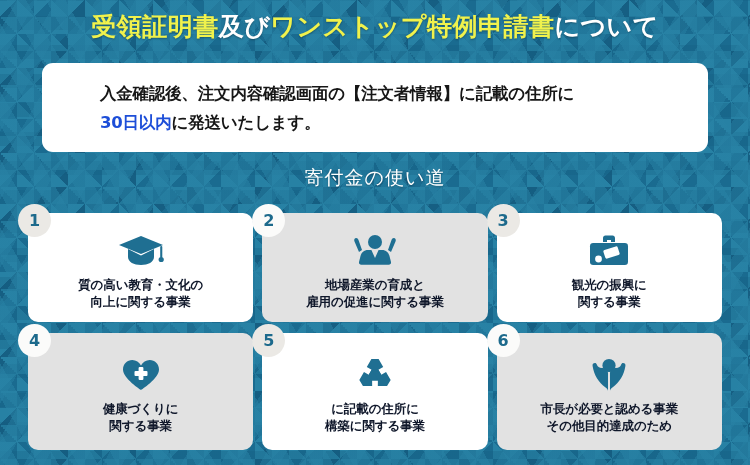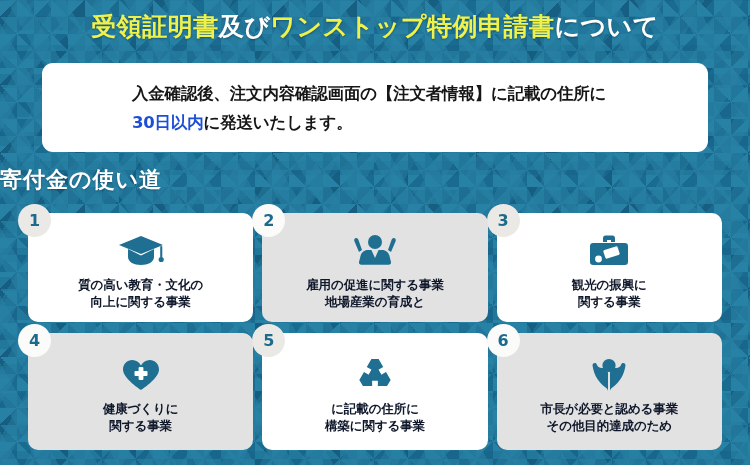--- a/index.html
+++ b/index.html
@@ -44,28 +44,28 @@
   
   .notice{
     position:absolute;left:42px;top:63px;width:666px;height:89px;
     background:#ffffff;border-radius:11px;
     box-sizing:border-box;
     display:flex;flex-direction:column;justify-content:center;
     padding:0 0 0 58px;
   }
   .notice-line{
     font-size:16.5px;font-weight:bold;color:#161616;
-    line-height:29px;letter-spacing:-.2px;white-space:nowrap;margin-left:32px;
+    line-height:29px;letter-spacing:-.2px;white-space:nowrap;
   }
   .notice-line .red{color:#1d4ed8;}
   
   .subtitle{
     position:absolute;left:0;right:0;top:165px;
-    color:#ffffff;
-    font-size:22px;font-weight:bold;letter-spacing:1px;
+    text-align:center;color:#ffffff;
+    font-size:19px;font-weight:normal;letter-spacing:1px;
     text-shadow:0 1px 2px rgba(0,0,0,.28);
   }
   
   .grid{
     position:absolute;left:28px;top:213px;
     width:694px;
     display:grid;
     grid-template-columns:repeat(3,1fr);
     grid-template-rows:109px 117px;
     gap:11px 9px;
@@ -143,22 +143,22 @@
       <div class="badge">2</div>
       <div class="icon">
         <svg width="42" height="34" viewBox="0 0 42 34" fill="#1f6f92">
           <circle cx="21" cy="8" r="7"></circle>
           <path d="M14 16 C10 16 7.5 18.5 6.5 22 L5 28 C4.7 29.6 5.7 30.8 7.2 30.8 L34.8 30.8 C36.3 30.8 37.3 29.6 37 28 L35.5 22 C34.5 18.5 32 16 28 16 L24.6 16 L21 24 L17.4 16 Z"></path>
           <path d="M8 16 L4.5 6 C4 4.4 2.6 3.6 1.4 4.2 C0.3 4.7 -0.1 6.1 0.5 7.4 L5 18 Z"></path>
           <path d="M34 16 L37.5 6 C38 4.4 39.4 3.6 40.6 4.2 C41.7 4.7 42.1 6.1 41.5 7.4 L37 18 Z"></path>
         </svg>
       </div>
       <div class="clabel">
+        <div>地場産業の育成と</div>
         <div>雇用の促進に関する事業</div>
-        <div>地場産業の育成と</div>
       </div>
     </div>
 
     <div class="card white">
       <div class="badge">3</div>
       <div class="icon">
         <svg width="44" height="34" viewBox="0 0 44 34" fill="#1f6f92">
           <path d="M16 4 L16 8 L20 8 L20 6 L24 6 L24 8 L28 8 L28 4 C28 2.6 27 1.6 25.6 1.6 L18.4 1.6 C17 1.6 16 2.6 16 4 Z"></path>
           <rect x="3" y="9" width="38" height="22" rx="3.2"></rect>
           <circle cx="11.5" cy="25" r="3.4" fill="#ffffff"></circle>

